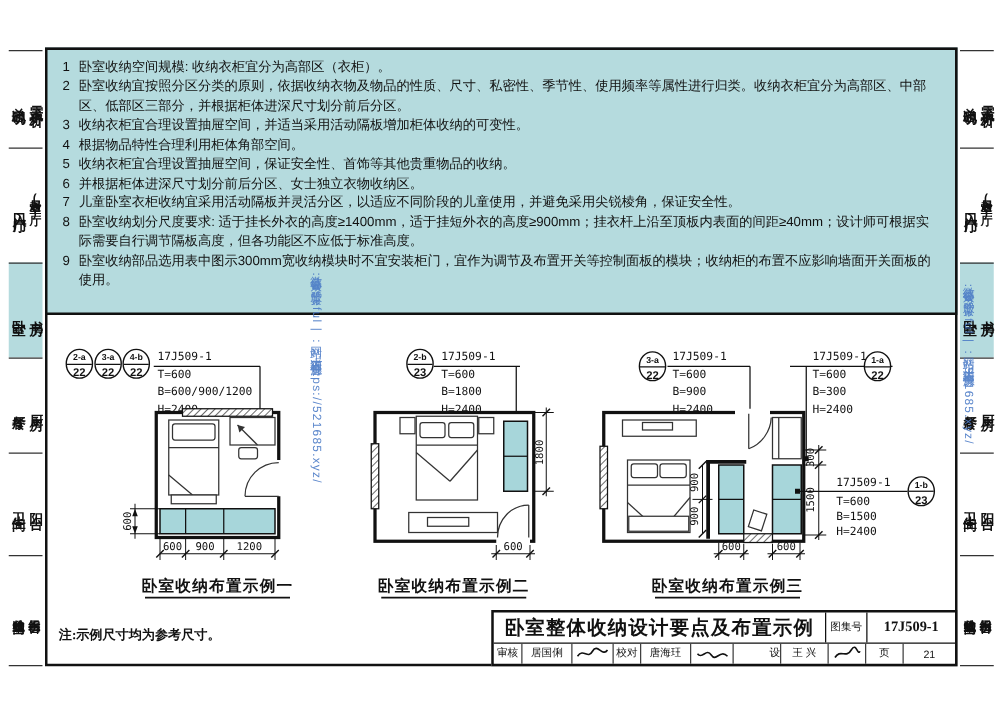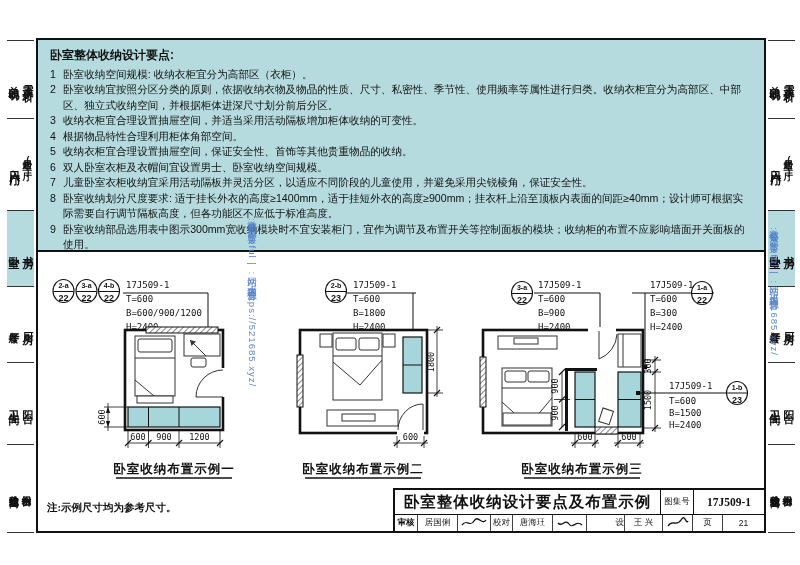--- a/index.html
+++ b/index.html
@@ -124,44 +124,43 @@
   <div class="sb-sec" style="top:444px;height:88px;">
     <span class="vtext small">独立式收纳空间</span>
     <span class="vtext small">组合示例</span>
   </div>
   <div class="sb-last-line" style="top:532px;"></div>
 </div>
 
 <div class="frame"></div>
 
 <div class="points">
-  <h1>卧室整体收纳设计要点:</h1>
   <div class="pt">
       <span class="no">1</span>
       <span class="tx">卧室收纳空间规模: 收纳衣柜宜分为高部区（衣柜）。</span>
     </div>
   <div class="pt">
       <span class="no">2</span>
-      <span class="tx">卧室收纳宜按照分区分类的原则，依据收纳衣物及物品的性质、尺寸、私密性、季节性、使用频率等属性进行归类。收纳衣柜宜分为高部区、中部区、独立式收纳空间，并根据柜体进深尺寸划分前后分区。</span>
+      <span class="tx">卧室收纳宜按照分区分类的原则，依据收纳衣物及物品的性质、尺寸、私密性、季节性、使用频率等属性进行归类。收纳衣柜宜分为高部区、中部区、低部区三部分，并根据柜体进深尺寸划分前后分区。</span>
     </div>
   <div class="pt">
       <span class="no">3</span>
       <span class="tx">收纳衣柜宜合理设置抽屉空间，并适当采用活动隔板增加柜体收纳的可变性。</span>
     </div>
   <div class="pt">
       <span class="no">4</span>
       <span class="tx">根据物品特性合理利用柜体角部空间。</span>
     </div>
   <div class="pt">
       <span class="no">5</span>
       <span class="tx">收纳衣柜宜合理设置抽屉空间，保证安全性、首饰等其他贵重物品的收纳。</span>
     </div>
   <div class="pt">
       <span class="no">6</span>
-      <span class="tx">双人卧室衣柜及衣帽间宜设置男士、卧室收纳空间规模。</span>
+      <span class="tx">并根据柜体进深尺寸划分前后分区、女士独立衣物收纳区。</span>
     </div>
   <div class="pt">
       <span class="no">7</span>
       <span class="tx">儿童卧室衣柜收纳宜采用活动隔板并灵活分区，以适应不同阶段的儿童使用，并避免采用尖锐棱角，保证安全性。</span>
     </div>
   <div class="pt">
       <span class="no">8</span>
       <span class="tx">卧室收纳划分尺度要求: 适于挂长外衣的高度≥1400mm，适于挂短外衣的高度≥900mm；挂衣杆上沿至顶板内表面的间距≥40mm；设计师可根据实际需要自行调节隔板高度，但各功能区不应低于标准高度。</span>
     </div>
   <div class="pt">
@@ -486,21 +485,21 @@
 
 <div class="note">注:示例尺寸均为参考尺寸。</div>
 
 <div class="tb">
   <div class="tb-r1">
     <div class="tb-title">卧室整体收纳设计要点及布置示例</div>
     <div class="tb-lbl">图集号</div>
     <div class="tb-no">17J509-1</div>
   </div>
   <div class="tb-r2">
-    <div style="width:22px;font-weight:bold;">审核</div>
+    <div style="width:22px;">审核</div>
     <div style="width:40px;">居国俐</div>
     <div style="width:33px;">
       <svg width="28" height="12" viewBox="0 0 28 12" style="position:static;">
           <path d="M2 8 C 7 1, 10 11, 14 4 S 22 9, 26 3" stroke="#111" stroke-width="1.3" fill="none"></path>
         </svg>
     </div>
     <div style="width:22px;text-align:right;">校对</div>
     <div style="width:40px;text-align:right;">唐海玨</div>
     <div style="width:34px;">
       <svg width="28" height="12" viewBox="0 0 28 12" style="position:static;">

